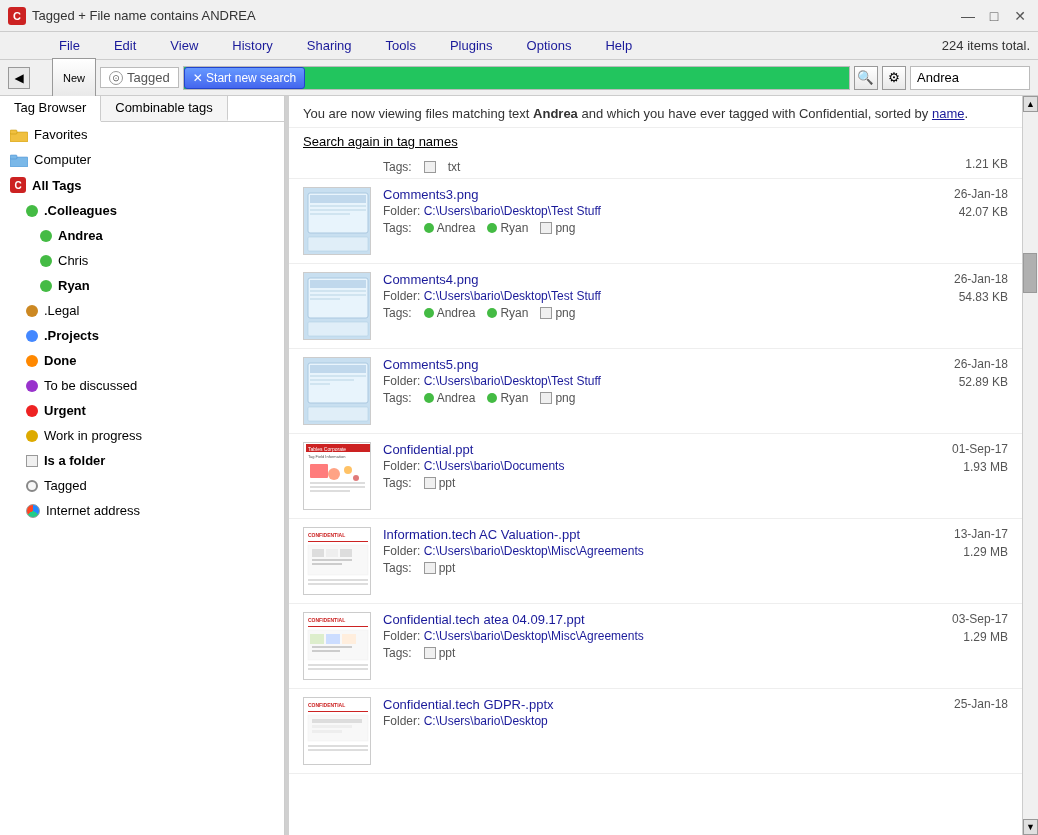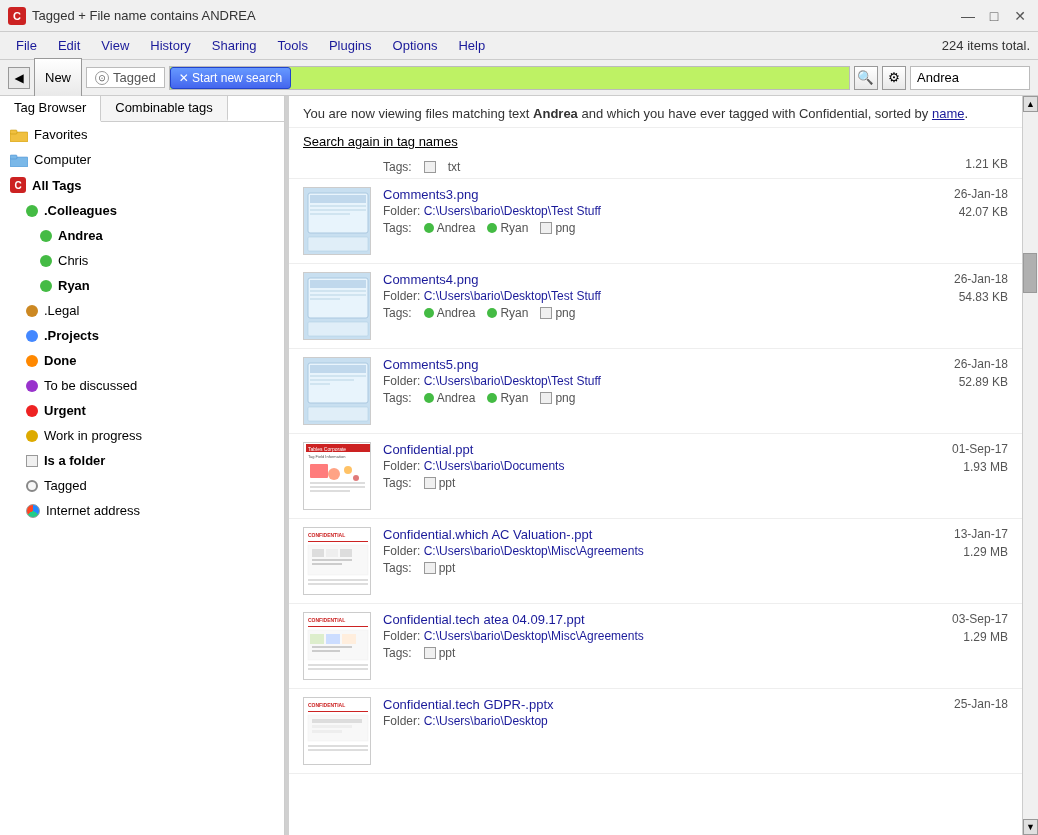--- a/index.html
+++ b/index.html
@@ -16,35 +16,35 @@
     .title-bar-text { font-size: 13px; color: #333; }
     .title-bar-controls { display: flex; gap: 6px; }
     .title-btn { width: 20px; height: 20px; background: none; border: none; cursor: pointer; font-size: 14px; color: #555; display: flex; align-items: center; justify-content: center; }
 
     
     .menu-bar {
       display: flex; align-items: center; justify-content: space-between;
       background: #f0f0f0; padding: 2px 8px; height: 28px;
       border-bottom: 1px solid #ccc;
     }
-    .menu-items { display: flex; gap: 5px; }
+    .menu-items { display: flex; gap: 18px; margin-left: 43px; }
     .menu-item { padding: 2px 8px; cursor: pointer; color: #1a1a9a; font-size: 13px; }
     .item-count { color: #333; font-size: 13px; }
 
     
     .toolbar {
       display: flex; align-items: center; gap: 4px;
       background: #f0f0f0; padding: 4px 8px; height: 36px;
       border-bottom: 1px solid #ccc;
     }
     .toolbar-back { width: 22px; height: 22px; border: 1px solid #999; background: #e8e8e8; cursor: pointer; display: flex; align-items: center; justify-content: center; font-size: 12px; }
-    .new-btn { height: 40px; padding: 0 10px; border: 1px solid #999; background: linear-gradient(to bottom, #fff, #e8e8e8); cursor: pointer; font-size: 13px; display: flex; align-items: center; }
+    .new-btn { height: 40px; padding: 0 10px; border: 1px solid #999; background: linear-gradient(to bottom, #fff, #e8e8e8); cursor: pointer; font-size: 11px; display: flex; align-items: center; margin-left: 18px; }
     .tagged-label { display: flex; align-items: center; gap: 4px; background: white; border: 1px solid #bbb; padding: 2px 8px; font-size: 13px; color: #555; }
     .tagged-label .icon { width: 14px; height: 14px; border-radius: 50%; border: 1px solid #999; display: flex; align-items: center; justify-content: center; font-size: 9px; }
-    .search-box { flex: 1; display: flex; align-items: center; background: #bef264; border: 1px solid #bbb; height: 24px; }
+    .search-box { flex: 1; display: flex; align-items: center; background: #22c55e; border: 1px solid #bbb; height: 24px; }
     .start-new-search-btn {
       background: linear-gradient(to bottom, #6699ff, #4466ee);
       color: white; border: 1px solid #2244cc; border-radius: 3px;
       padding: 2px 8px; cursor: pointer; font-size: 12px; height: 22px;
       display: flex; align-items: center; gap: 3px;
     }
     .toolbar-search-icon { width: 24px; height: 24px; border: 1px solid #999; background: linear-gradient(to bottom, #fff, #e8e8e8); cursor: pointer; display: flex; align-items: center; justify-content: center; }
     .toolbar-settings-icon { width: 24px; height: 24px; border: 1px solid #999; background: linear-gradient(to bottom, #fff, #e8e8e8); cursor: pointer; display: flex; align-items: center; justify-content: center; }
     .search-input { border: none; outline: none; width: 120px; font-size: 13px; padding: 2px 6px; height: 22px; }
 
@@ -429,21 +429,21 @@
             <rect x="8" y="22" width="12" height="8" fill="#ddd"></rect>
             <rect x="22" y="22" width="12" height="8" fill="#eee"></rect>
             <rect x="36" y="22" width="12" height="8" fill="#ddd"></rect>
             <rect x="8" y="32" width="40" height="2" fill="#ccc"></rect>
             <rect x="8" y="36" width="30" height="2" fill="#ccc"></rect>
             <rect x="4" y="52" width="60" height="2" fill="#ddd"></rect>
             <rect x="4" y="56" width="60" height="2" fill="#ddd"></rect>
           </svg>
         </div>
         <div class="file-info">
-          <div class="file-name">Confidential.which AC Valuation-.ppt</div>
+          <div class="file-name">Information.tech AC Valuation-.ppt</div>
           <div class="file-folder">Folder: <span>C:\Users\bario\Desktop\Misc\Agreements</span></div>
           <div class="file-tags">
             <span>Tags:</span>
             <span class="tag-pill">
                 <div class="tag-box"></div>
                 <span>ppt</span>
               </span>
           </div>
         </div>
         <div class="file-meta">

